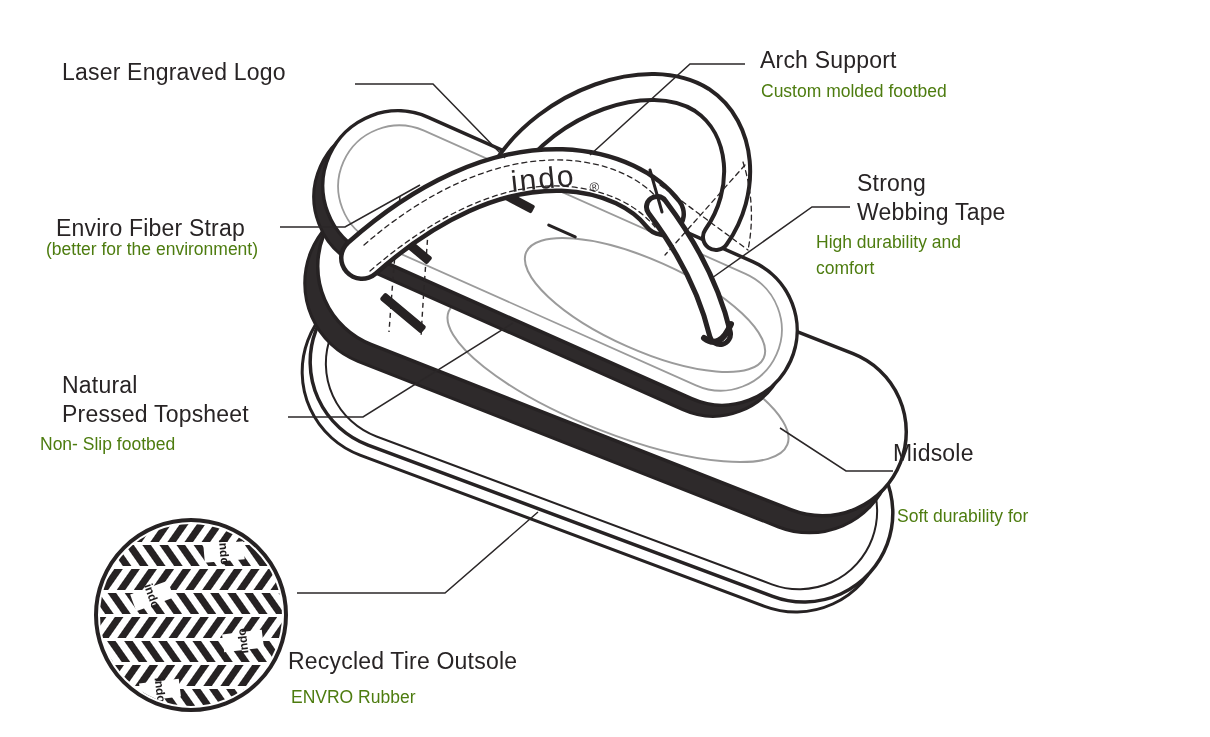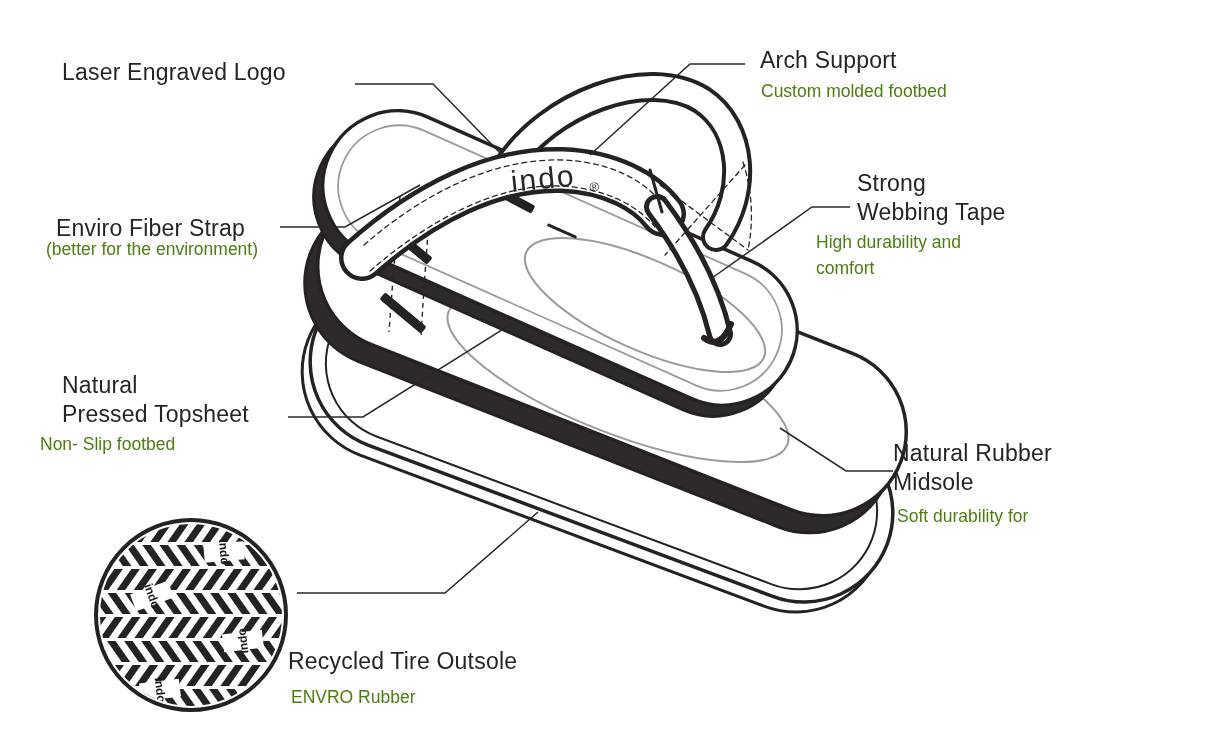--- a/index.html
+++ b/index.html
@@ -156,21 +156,20 @@
     <div>comfort</div>
   </div>
 
   <div class="t" style="left:62px;top:371px">
     <div>Natural</div>
     <div>Pressed Topsheet</div>
   </div>
   <div class="s" style="left:40px;top:431px">Non- Slip footbed</div>
 
   <div class="t" style="left:893px;top:439px">
-    <div>Natural Rubber</div>
     <div>Midsole</div>
   </div>
   <div class="s" style="left:897px;top:503px">
     <div>Soft durability for</div>
   </div>
 
   <div class="t" style="left:288px;top:647px">Recycled Tire Outsole</div>
   <div class="s" style="left:291px;top:684px">ENVRO Rubber</div>
 
 </div>

